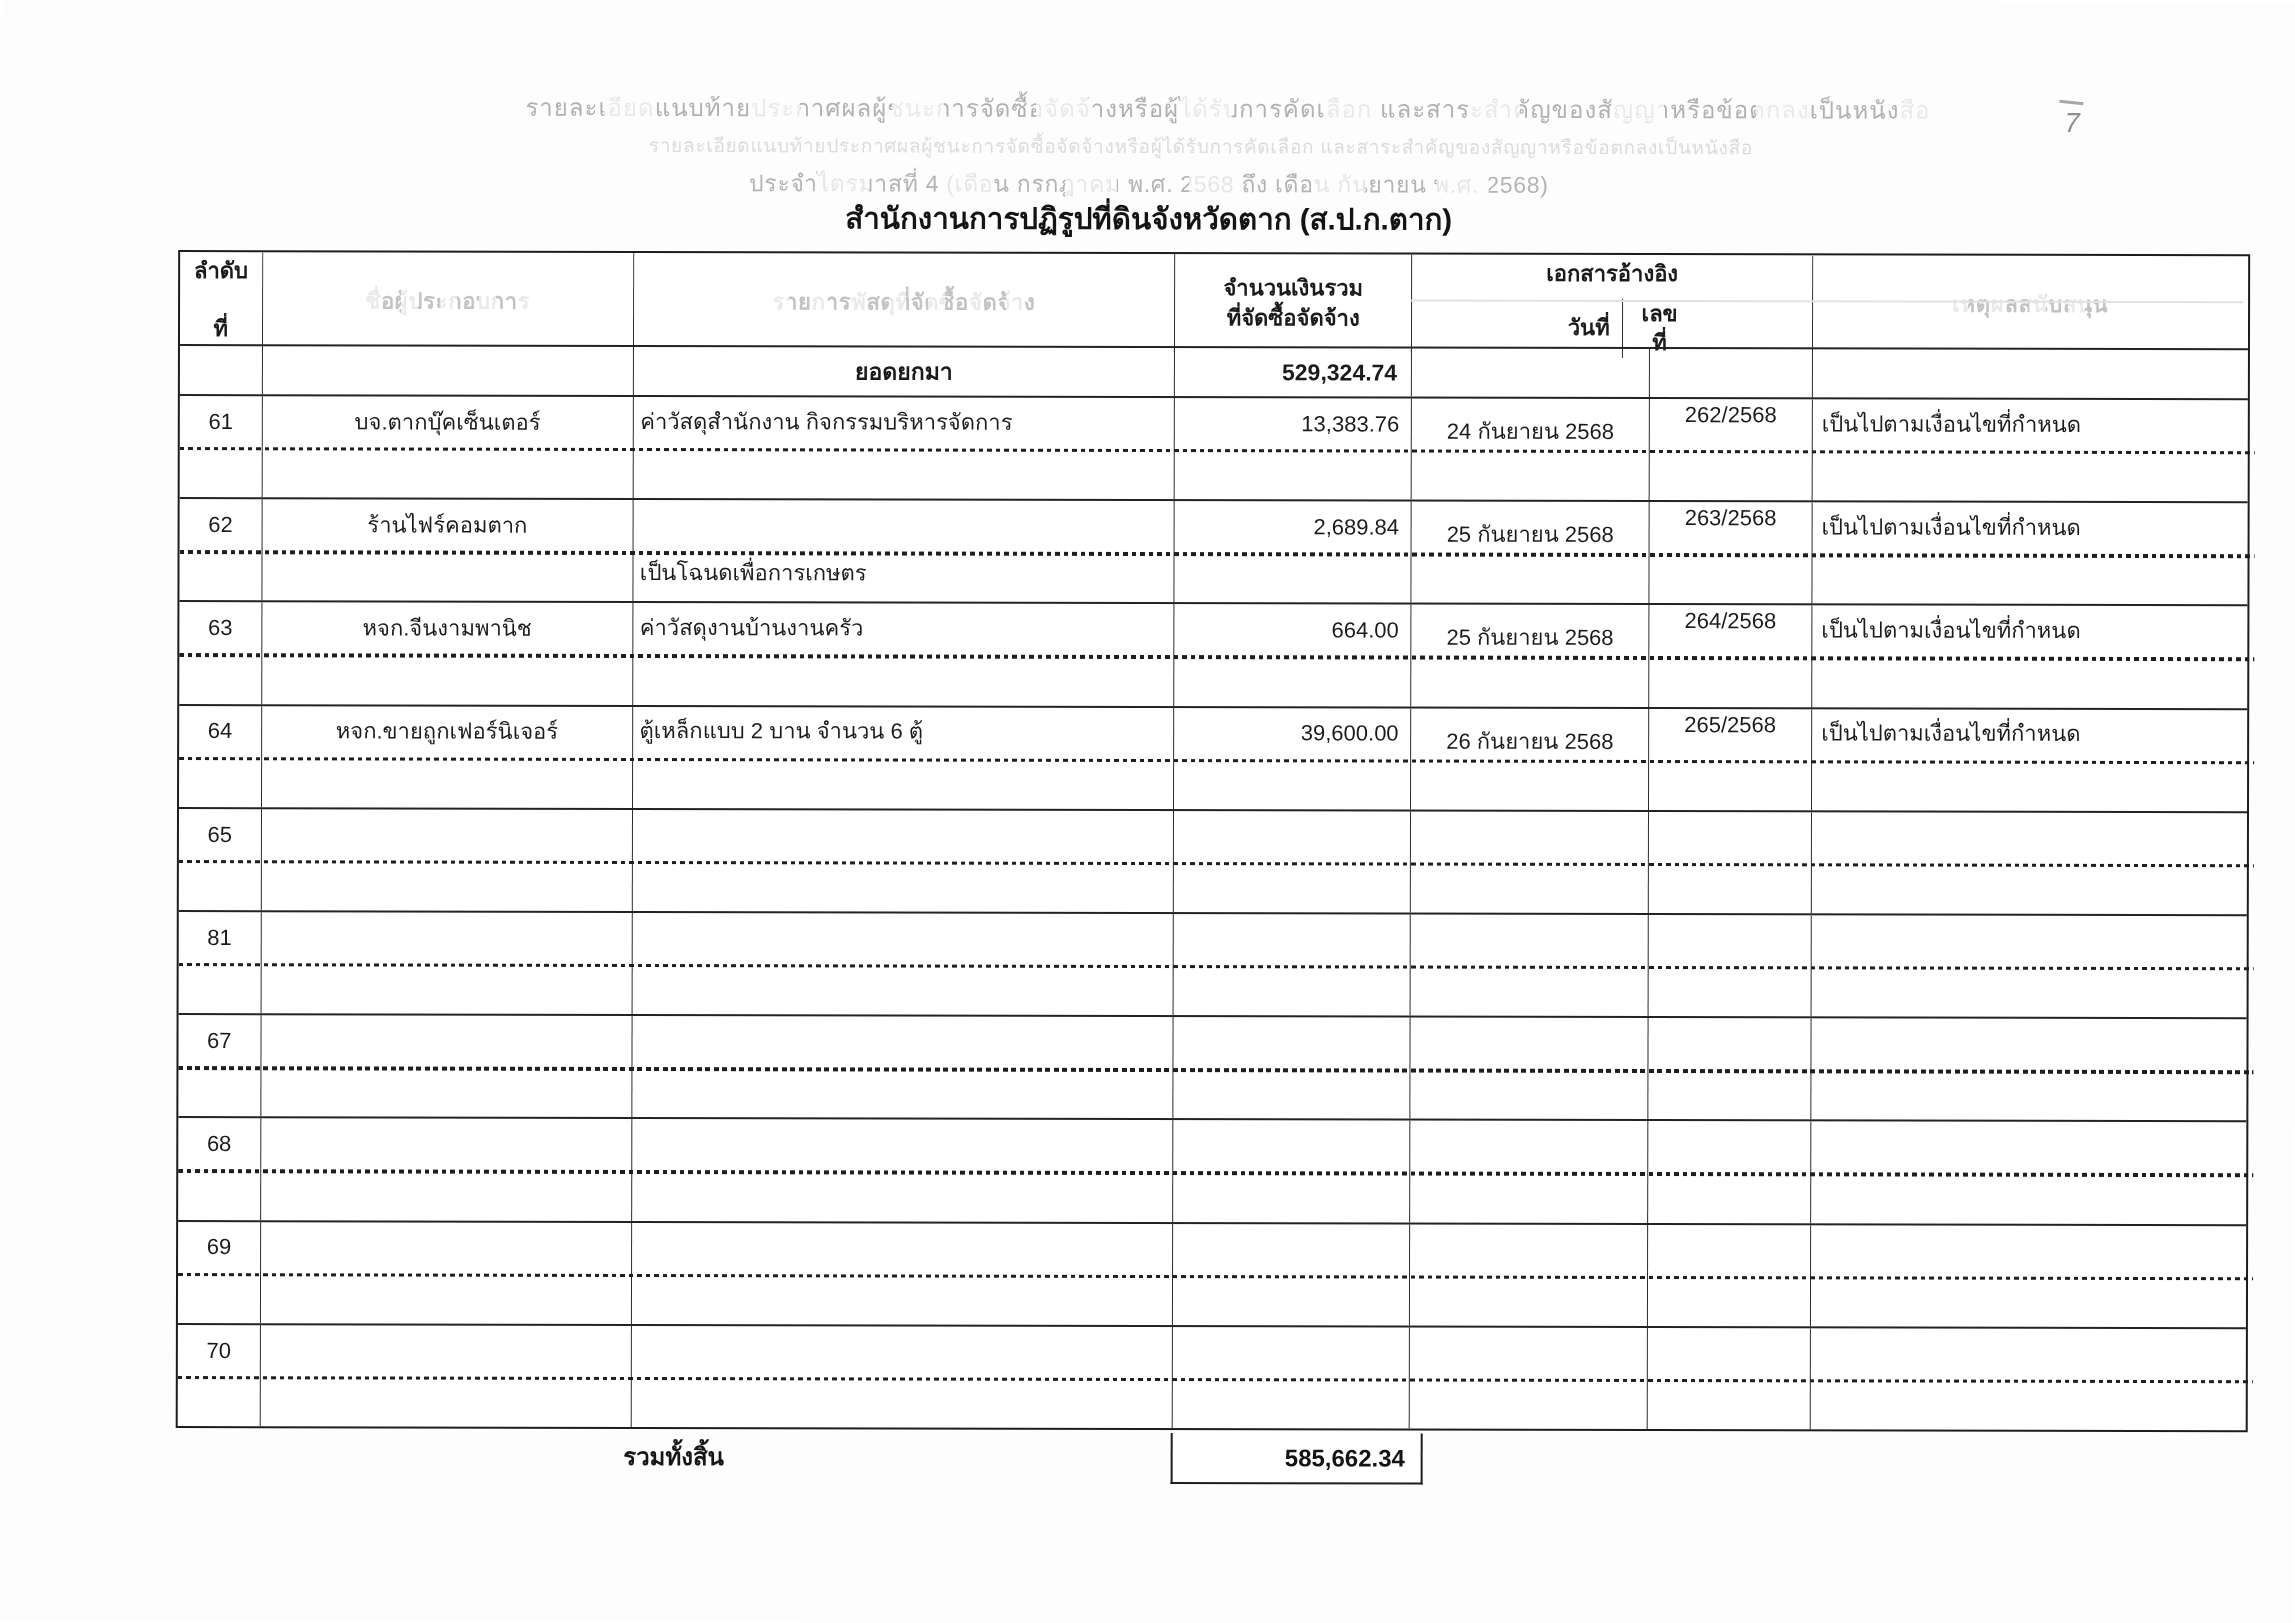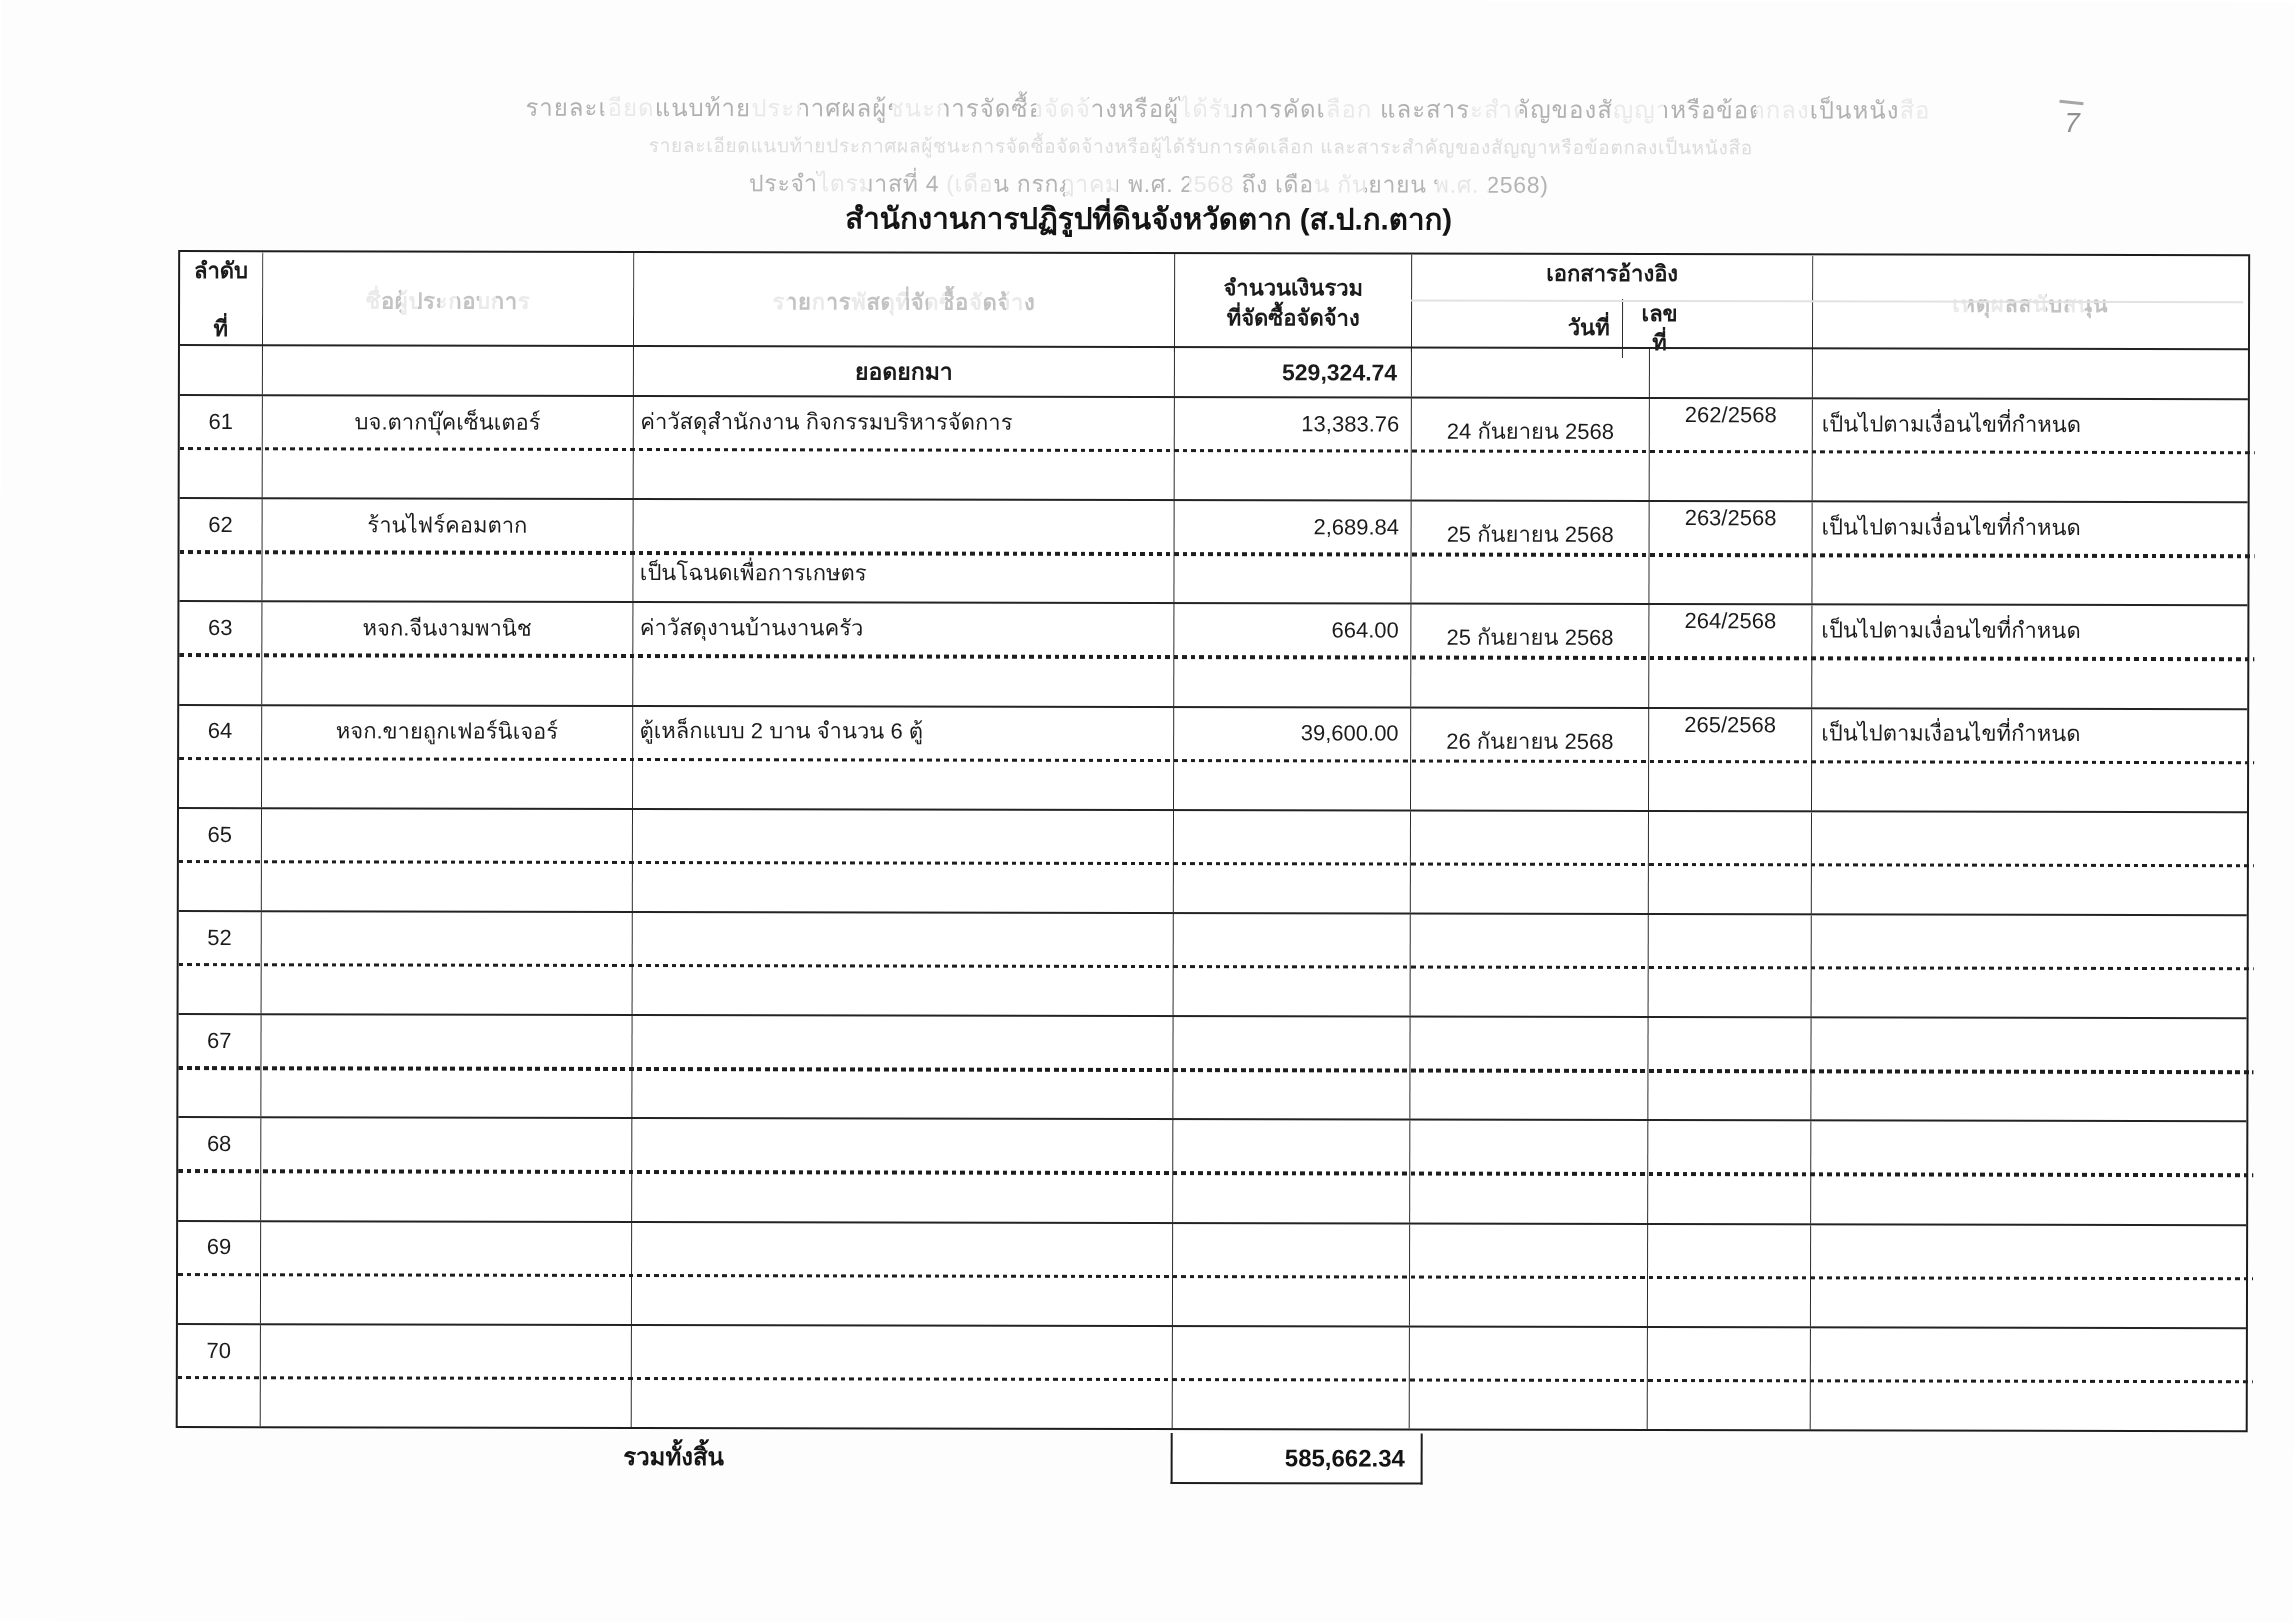--- a/index.html
+++ b/index.html
@@ -198,21 +198,21 @@
       <div class="l2"></div>
     </div>
     <div class="c amount"></div>
     <div class="c date"></div>
     <div class="c ref"></div>
     <div class="c reason"></div>
     <div class="dotline"></div>
   </div>
 
   <div class="row drow">
-    <div class="c num">52</div>
+    <div class="c num">81</div>
     <div class="c vendor"></div>
     <div class="c item">
       <div class="l1"></div>
       <div class="l2"></div>
     </div>
     <div class="c amount"></div>
     <div class="c date"></div>
     <div class="c ref"></div>
     <div class="c reason"></div>
     <div class="dotline"></div>

